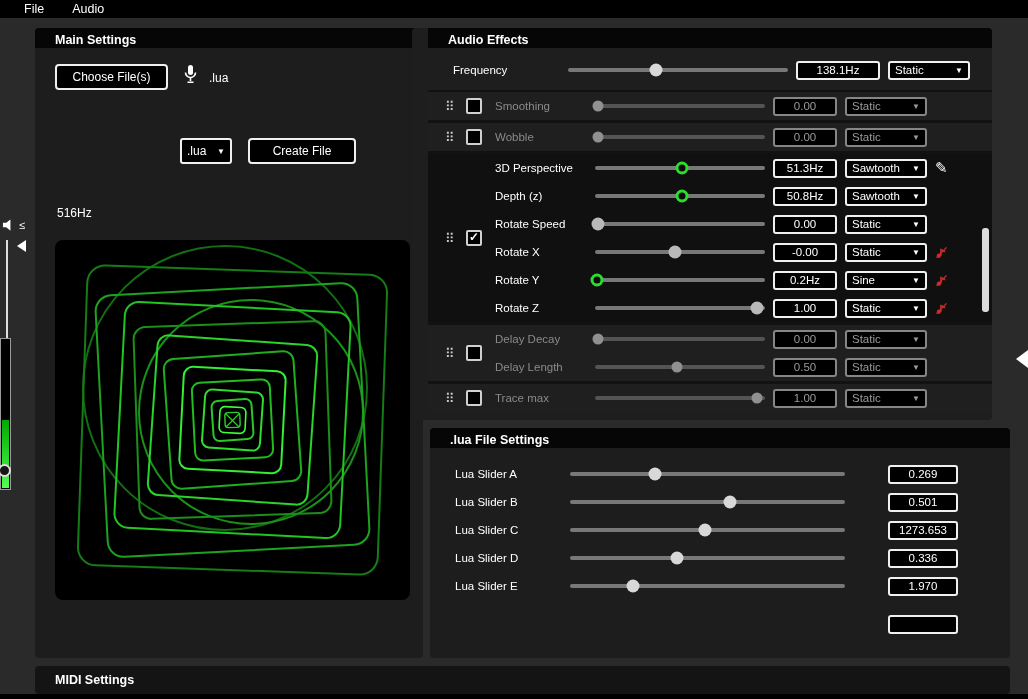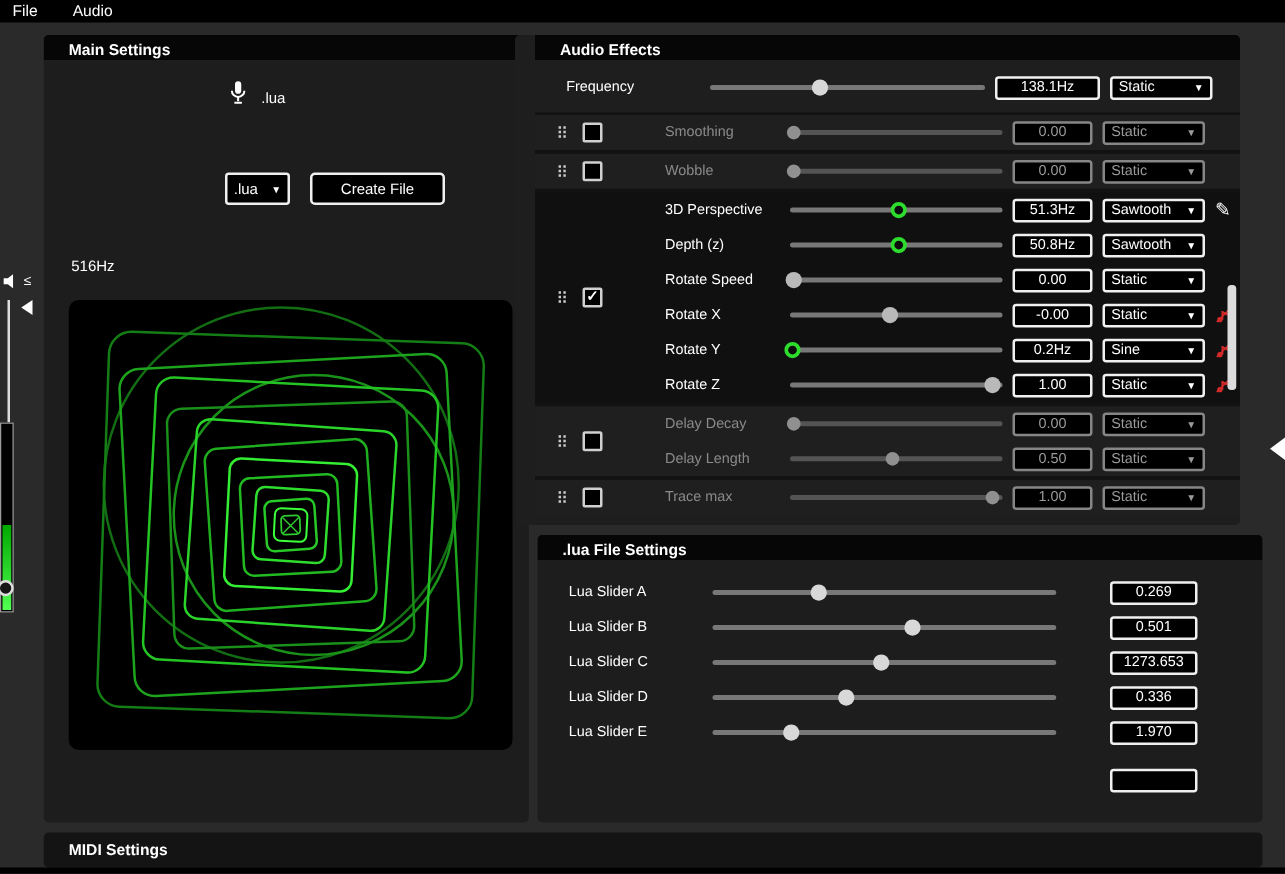--- a/index.html
+++ b/index.html
@@ -9,21 +9,21 @@
     background: #2a2a2a;
     font-family: "Liberation Sans", sans-serif;
     color: #fff;
     overflow: hidden;
   }
 
   
   .menubar {
     position: absolute; top: 0; left: 0; right: 0; height: 18px;
     background: #000; display: flex; align-items: center; gap: 28px;
-    padding-left: 10px; font-size: 12.5px; z-index: 5;
+    padding-left: 24px; font-size: 12.5px; z-index: 5;
   }
   .menubar .menu-item { cursor: default; }
 
   
   .panel { position: absolute; background: #1d1d1d; border-radius: 4px; overflow: hidden; }
   .panel-header {
     height: 20px; line-height: 24px; background: #060606;
     font-size: 12.5px; font-weight: bold; padding-left: 20px;
   }
 
@@ -91,21 +91,21 @@
   .fx-group.active { background: #101010; }
   .group-side { width: 67px; display: flex; align-items: center; padding-left: 17px; flex: 0 0 67px; }
   .handle { color: #c8c8c8; font-size: 13px; width: 12px; margin-right: 9px; cursor: grab; }
   .checkbox {
     width: 16px; height: 16px; border: 2px solid #d0d0d0; border-radius: 2px;
     background: #000; position: relative; cursor: pointer; flex: 0 0 16px;
   }
   .checkbox.checked::after {
     content: "✓"; position: absolute; left: 1px; top: -2px; font-size: 12px; color: #fff; font-weight: bold;
   }
-  .group-rows { flex: 1; margin-left: 37px; }
+  .group-rows { flex: 1; }
   .fx-row { display: flex; align-items: center; height: 28px; gap: 8px; }
   .fx-row .fx-label { width: 92px; font-size: 11.5px; }
   .fx-row .slider { width: 170px; }
   .fx-row .valuebox { width: 64px; flex: 0 0 64px; }
   .fx-row .dropdown { width: 82px; flex: 0 0 82px; }
   .fx-row .extra { width: 18px; display: flex; align-items: center; }
   .pencil { color: #fff; font-size: 15px; cursor: pointer; }
 
   .fx-row.disabled .fx-label { color: #8a8a8a; }
   .fx-row.disabled .track { background: #545454; }
@@ -189,20 +189,21 @@
   <div class="vol-line"></div>
   <div class="vol-meter">
     <div class="vol-fill"></div>
     <div class="vol-thumb"></div>
   </div>
 </div>
 
 <div id="main-settings" class="panel">
   <div class="panel-header">Main Settings</div>
 
+  <button class="btn" style="left:20px; top:36px; width:113px;">Choose File(s)</button>
 
   <span class="mic" style="position:absolute; left:148px; top:36px;">
     <svg width="15" height="21" viewBox="0 0 15 21">
       <rect x="5" y="1" width="5" height="10" rx="2.5" fill="#fff"></rect>
       <path d="M2.5 8.5 a5 5 0 0 0 10 0" fill="none" stroke="#fff" stroke-width="1.6"></path>
       <line x1="7.5" y1="13.6" x2="7.5" y2="17" stroke="#fff" stroke-width="1.6"></line>
       <line x1="4.5" y1="18.2" x2="10.5" y2="18.2" stroke="#fff" stroke-width="1.6"></line>
     </svg>
   </span>
   <span class="open-ext" style="left:174px; top:43px; position:absolute;">.lua</span>

